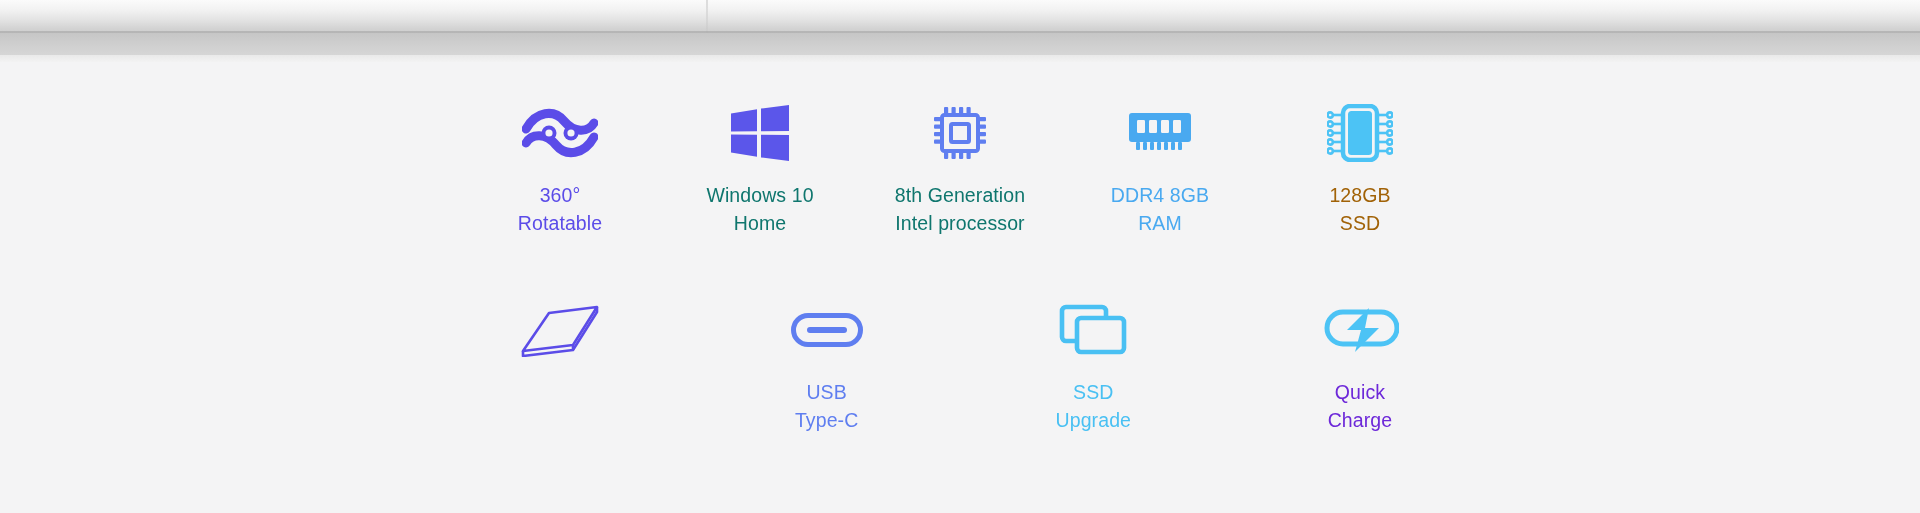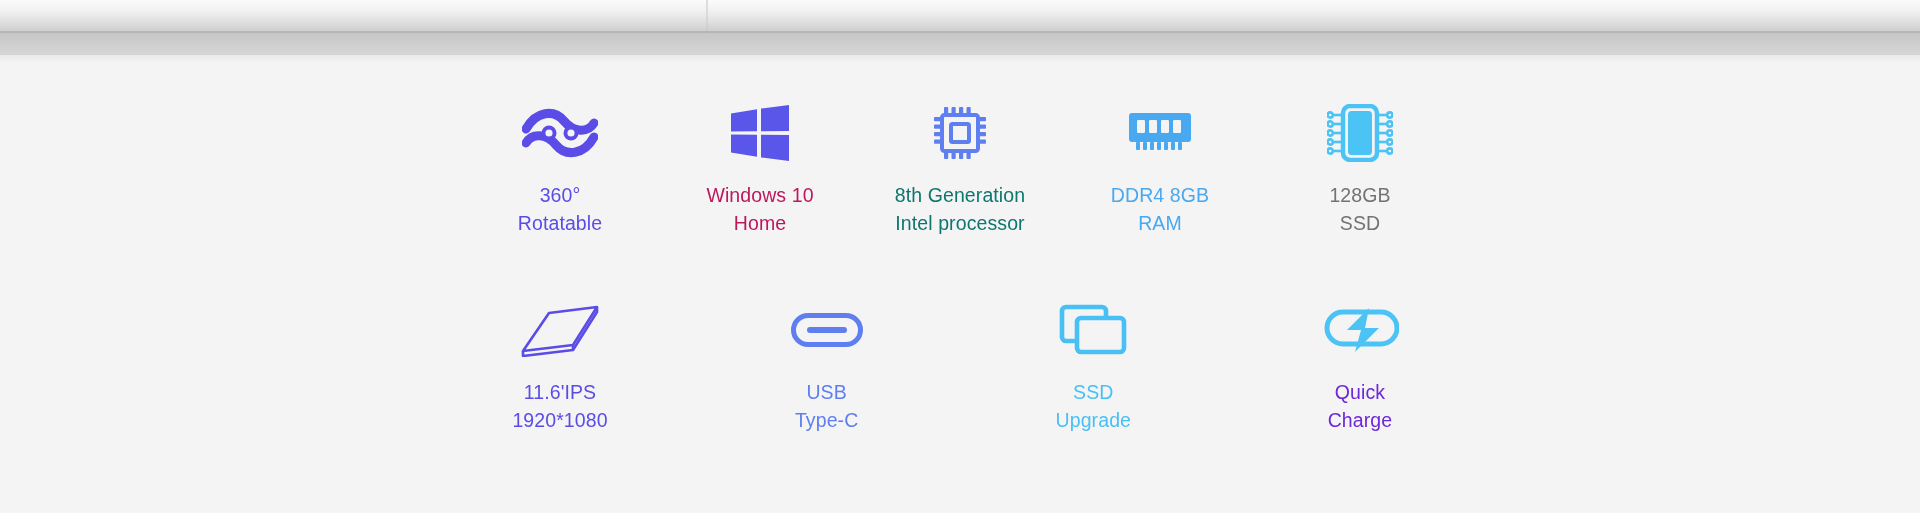--- a/index.html
+++ b/index.html
@@ -95,21 +95,21 @@
 
       <div class="feature">
         <div class="feature-icon">
           <svg width="58" height="56" viewBox="0 0 58 56">
             <path d="M0 8.5 L26 4.2 L26 26.2 L0 26.4 Z" fill="#5b56ea"></path>
             <path d="M30 3.6 L58 0 L58 26.0 L30 26.2 Z" fill="#5b56ea"></path>
             <path d="M0 29.6 L26 29.8 L26 51.8 L0 47.5 Z" fill="#5b56ea"></path>
             <path d="M30 29.8 L58 30.0 L58 56 L30 52.4 Z" fill="#5b56ea"></path>
           </svg>
         </div>
-        <div class="feature-label" style="color:#be185d">
+        <div class="feature-label" style="color:#0f766e">
           <span>Windows 10</span>
           <span class="l2">Home</span>
         </div>
       </div>
 
       <div class="feature">
         <div class="feature-icon">
           <svg width="58" height="58" viewBox="0 0 58 58">
             <g fill="#5f7ef0">
               <rect x="3" y="13" width="7" height="4.2" rx="1"></rect>
@@ -188,41 +188,37 @@
                 <circle cx="62.8" cy="29" r="2.6"></circle>
               <path d="M52 38 h9"></path>
                 <circle cx="62.8" cy="38" r="2.6"></circle>
               <path d="M52 47 h9"></path>
                 <circle cx="62.8" cy="47" r="2.6"></circle>
             </g>
             <rect x="16" y="2" width="34" height="54" rx="7" fill="none" stroke="#4cc3f5" stroke-width="4.5"></rect>
             <rect x="21" y="7" width="24" height="44" rx="3.5" fill="#4cc3f5"></rect>
           </svg>
         </div>
-        <div class="feature-label" style="color:#737373">
+        <div class="feature-label" style="color:#a16207">
           <span>128GB</span>
           <span class="l2">SSD</span>
         </div>
       </div>
     </div>
 
     <div class="grid-row row-2">
 
       <div class="feature">
         <div class="feature-icon">
           <svg width="82" height="54" viewBox="0 0 82 54">
             <path d="M78 4 L30 10 L4 48 L54 42 Z" fill="none" stroke="#5b4ce8" stroke-width="2.6" stroke-linejoin="round"></path>
             <path d="M78 4 L78 9 L54 47 L4 53 L4 48" fill="none" stroke="#5b4ce8" stroke-width="2.6" stroke-linejoin="round"></path>
             <path d="M54 42 L54 47" fill="none" stroke="#5b4ce8" stroke-width="2.6"></path>
           </svg>
         </div>
-        <div class="feature-label" style="color:#5b4ce8">
-          <span>11.6'IPS</span>
-          <span class="l2">1920*1080</span>
-        </div>
       </div>
 
 
       <div class="feature">
         <div class="feature-icon">
           <svg width="72" height="34" viewBox="0 0 72 34">
             <rect x="2.5" y="2.5" width="67" height="29" rx="14.5" fill="none" stroke="#5f7ef0" stroke-width="5"></rect>
             <rect x="16" y="14" width="40" height="6" rx="3" fill="#5f7ef0"></rect>
           </svg>
         </div>

